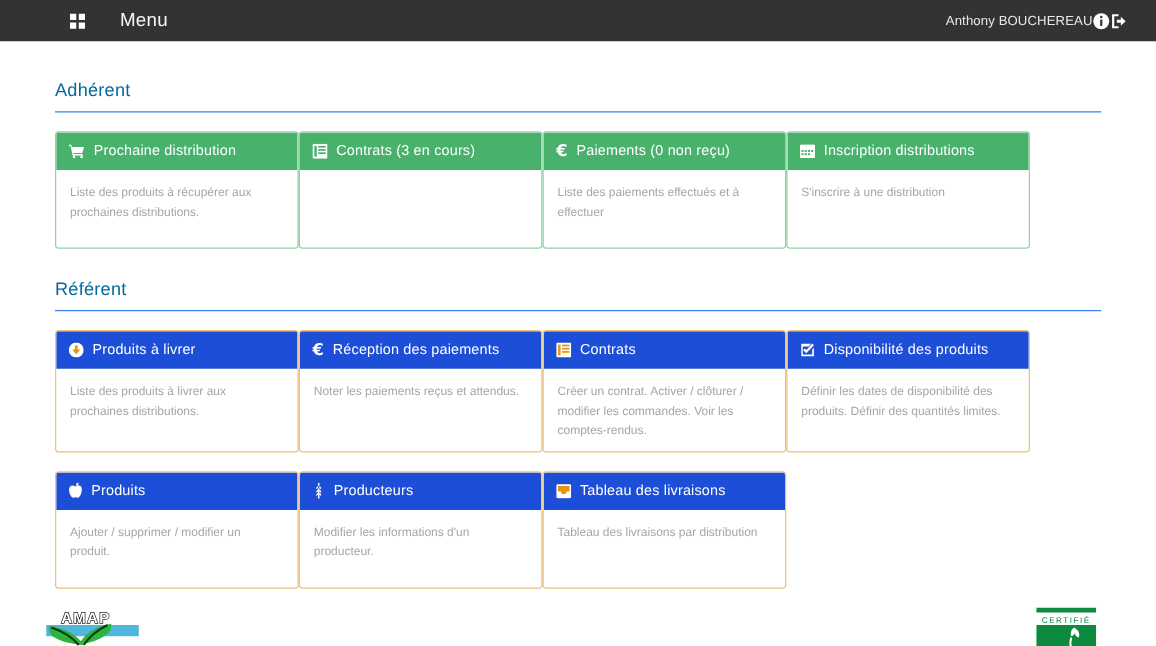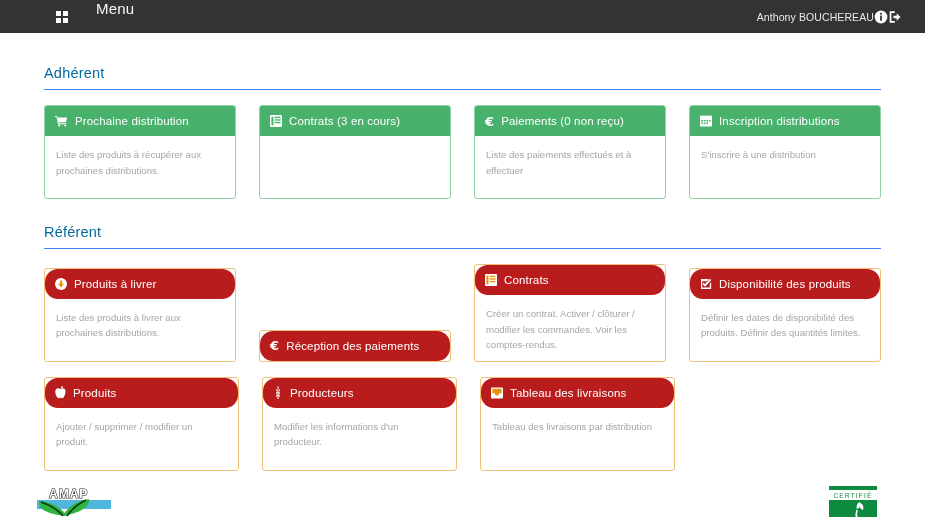--- a/index.html
+++ b/index.html
@@ -12,21 +12,21 @@
 
   
   .navbar {
     height: 33px;
     background: #333333;
     display: flex;
     align-items: center;
     padding: 0 22px 0 0;
     position: relative;
   }
-  .nav-left { display: flex; align-items: flex-start; }
+  .nav-left { display: flex; align-items: center; }
   .grid-icon {
     width: 32px; height: 33px;
     display: flex; align-items: center; justify-content: center;
     margin-left: 46px;
     cursor: pointer;
   }
   .grid-icon .g {
     display: grid;
     grid-template-columns: 5px 5px;
     grid-template-rows: 5px 5px;
@@ -62,23 +62,21 @@
     font-weight: 400;
     padding-top: 32px;
     padding-bottom: 8px;
     border-bottom: 1px solid #3b82f6;
     letter-spacing: .2px;
   }
   .section-head.second { padding-top: 25px; }
 
   .card-row {
     display: flex;
-    gap: 23px;
     margin-top: 15px;
-    align-items: flex-end;
   }
 
   .card {
     width: 195px;
     background: #ffffff;
     border: 1px solid;
     border-radius: 3px;
     display: flex;
     flex-direction: column;
     cursor: pointer;
@@ -92,21 +90,21 @@
     display: flex;
     align-items: center;
     gap: 7px;
     padding: 0 10px;
     color: #ffffff;
     font-size: 11.5px;
     letter-spacing: .15px;
     white-space: nowrap;
   }
   .card.green .card-head { background: #48b26c; }
-  .card.orange .card-head { background: #b91c1c; border-radius: 13px; }
+  .card.orange .card-head { background: #1d4ed8; }
 
   .card-head .ico { display: flex; align-items: center; flex: 0 0 auto; }
   .card-head .ico svg { display: block; }
   .card-head .ico.euro {
     font-size: 13px;
     font-weight: bold;
     line-height: 1;
     font-family: "DejaVu Sans", sans-serif;
   }
 
@@ -255,20 +253,21 @@
         <span>Produits à livrer</span>
       </div>
       <div class="card-body">Liste des produits à livrer aux prochaines distributions.</div>
     </div>
 
     <div class="card orange">
       <div class="card-head">
         <span class="ico euro">€</span>
         <span>Réception des paiements</span>
       </div>
+      <div class="card-body">Noter les paiements reçus et attendus.</div>
     </div>
 
     <div class="card orange">
       <div class="card-head">
         <span class="ico">
           <svg width="12" height="12" viewBox="0 0 14 14">
             <rect x="0" y="0" width="14" height="14" rx="1.2" fill="#ffffff"></rect>
             <rect x="1.7" y="2" width="2.3" height="10" fill="#e8940c"></rect>
             <rect x="5.3" y="2" width="7" height="1.6" fill="#e8940c"></rect>
             <rect x="5.3" y="5" width="7" height="1.6" fill="#e8940c"></rect>

